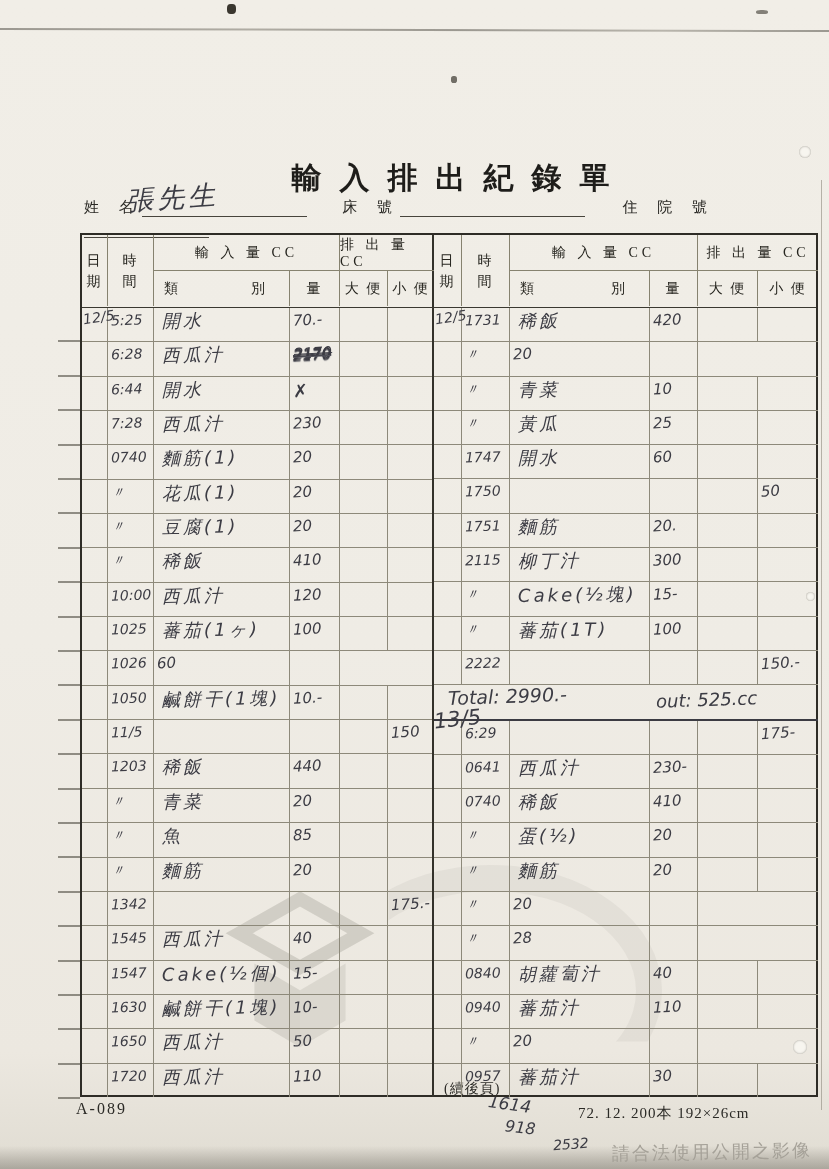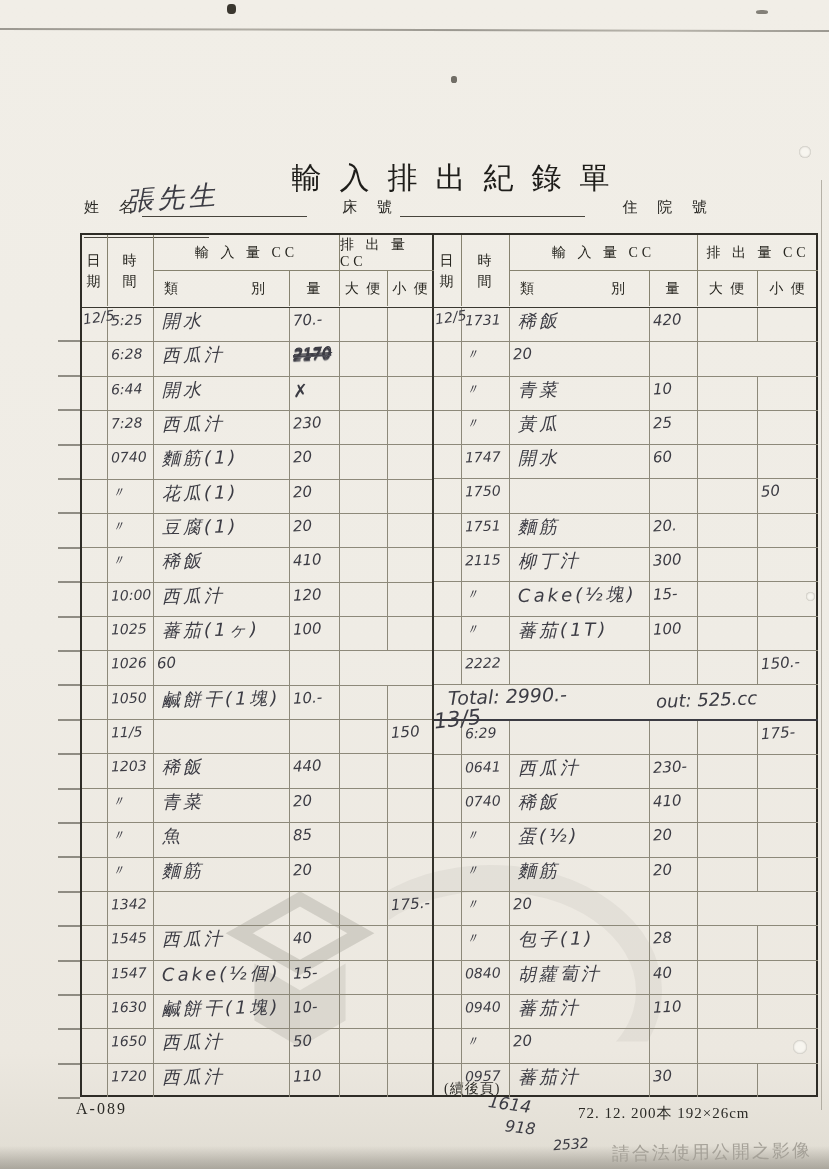--- a/index.html
+++ b/index.html
@@ -18,21 +18,21 @@
     background:linear-gradient(180deg,rgba(90,86,78,0) 0%,rgba(90,86,78,.25) 60%,rgba(70,66,58,.35) 100%);}
   .edge-line-right{position:absolute;top:180px;left:821px;width:1px;height:930px;background:#9b978c;opacity:.7;}
   .margin-ticks{position:absolute;left:58px;top:308px;width:22px;height:792px;opacity:.65;
     background:repeating-linear-gradient(to bottom,transparent 0 32.4px,#5c594f 32.4px 34.4px);}
   .speck{position:absolute;background:#3a372f;border-radius:40%;}
   .punch{position:absolute;background:#f7f5ef;border-radius:50%;box-shadow:inset 0 0 2px rgba(80,75,65,.55);}
   
   .institution{position:absolute;left:0;top:108px;width:829px;text-align:center;
     padding-left:90px;box-sizing:border-box;font-size:22px;letter-spacing:6px;color:#242320;}
   .form-title{position:absolute;left:0;top:158px;width:829px;text-align:center;
-    padding-left:90px;box-sizing:border-box;font-size:30px;font-weight:normal;letter-spacing:18px;color:#1e1d1a;}
+    padding-left:90px;box-sizing:border-box;font-size:30px;font-weight:bold;letter-spacing:18px;color:#1e1d1a;}
   .patient-line{position:absolute;left:84px;top:196px;width:700px;height:34px;font-size:15px;}
   .p-label{letter-spacing:8px;color:#2a2925;}
   .u-line{display:inline-block;border-bottom:1.2px solid #47443c;height:20px;vertical-align:bottom;}
   .name-hw{position:absolute;left:42px;top:-16px;font-size:27px;letter-spacing:4px;
     transform:rotate(-4deg);}
   
   .hw{font-family:"DejaVu Sans", sans-serif;font-style:italic;color:#3c3c44;}
   
   .record-table{position:absolute;left:80px;top:233px;width:738px;height:864px;
     border:2px solid #2e2c26;box-sizing:border-box;background:transparent;z-index:2;}
@@ -717,23 +717,20 @@
               <span class="hw">20</span>
             </div>
             <div class="cell c-stool"></div>
             <div class="cell c-urine"></div>
           </div>
           <div class="trow right">
             <div class="cell c-date"></div>
             <div class="cell c-time">
               <span class="hw">〃</span>
             </div>
-            <div class="cell c-item">
-              <span class="hw">包子(1)</span>
-            </div>
             <div class="cell c-amount">
               <span class="hw">28</span>
             </div>
             <div class="cell c-stool"></div>
             <div class="cell c-urine"></div>
           </div>
           <div class="trow right">
             <div class="cell c-date"></div>
             <div class="cell c-time">
               <span class="hw">0840</span>

